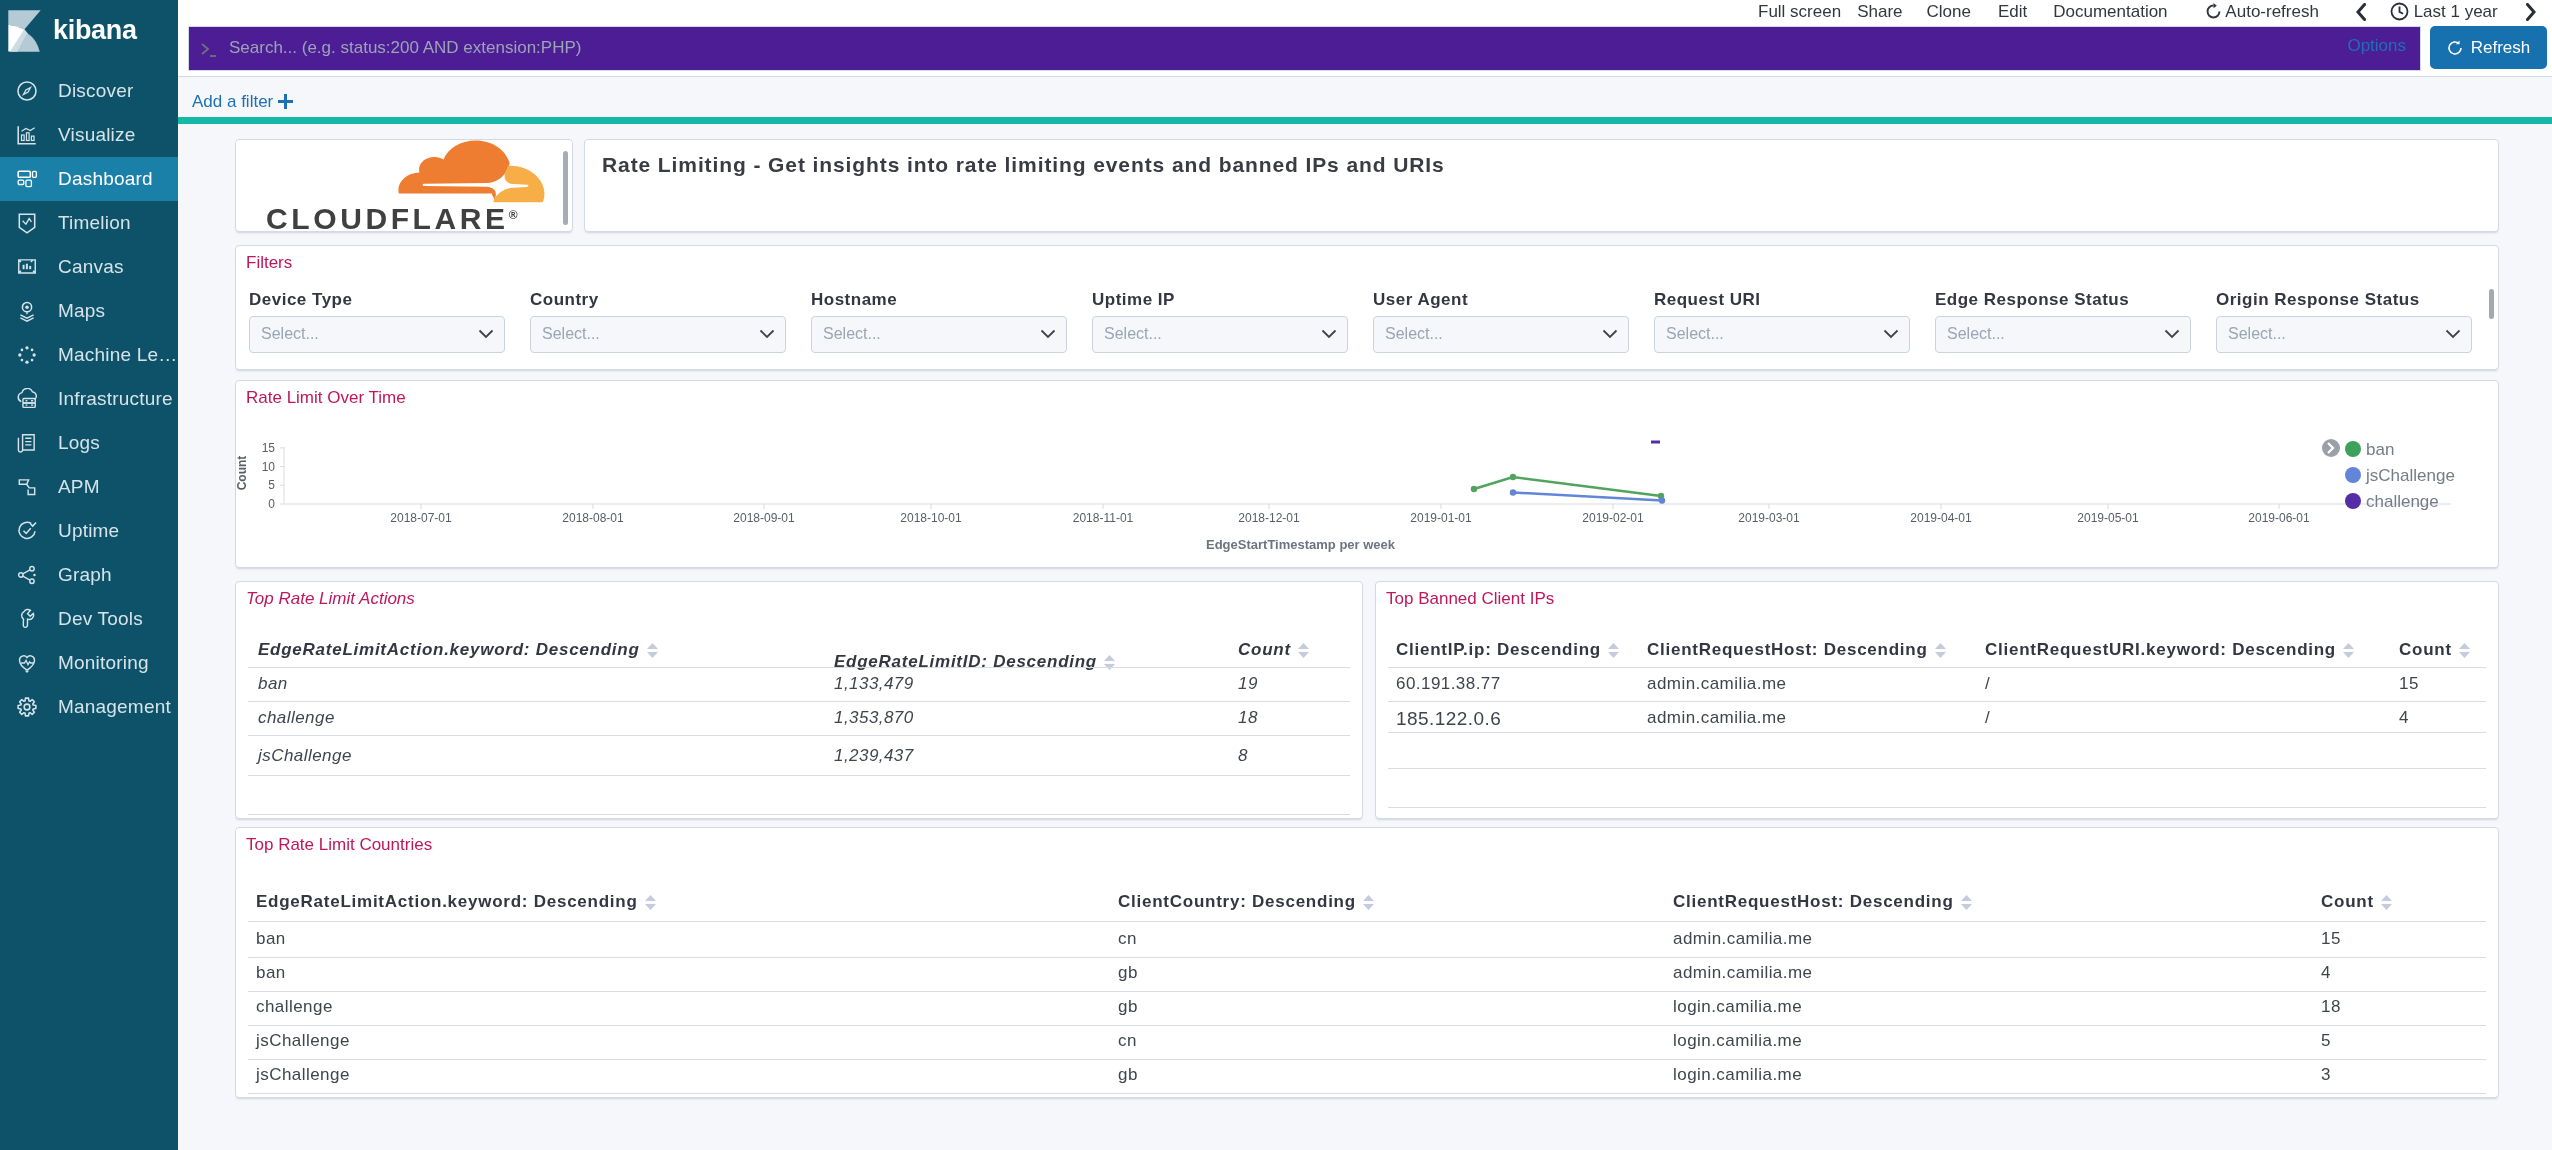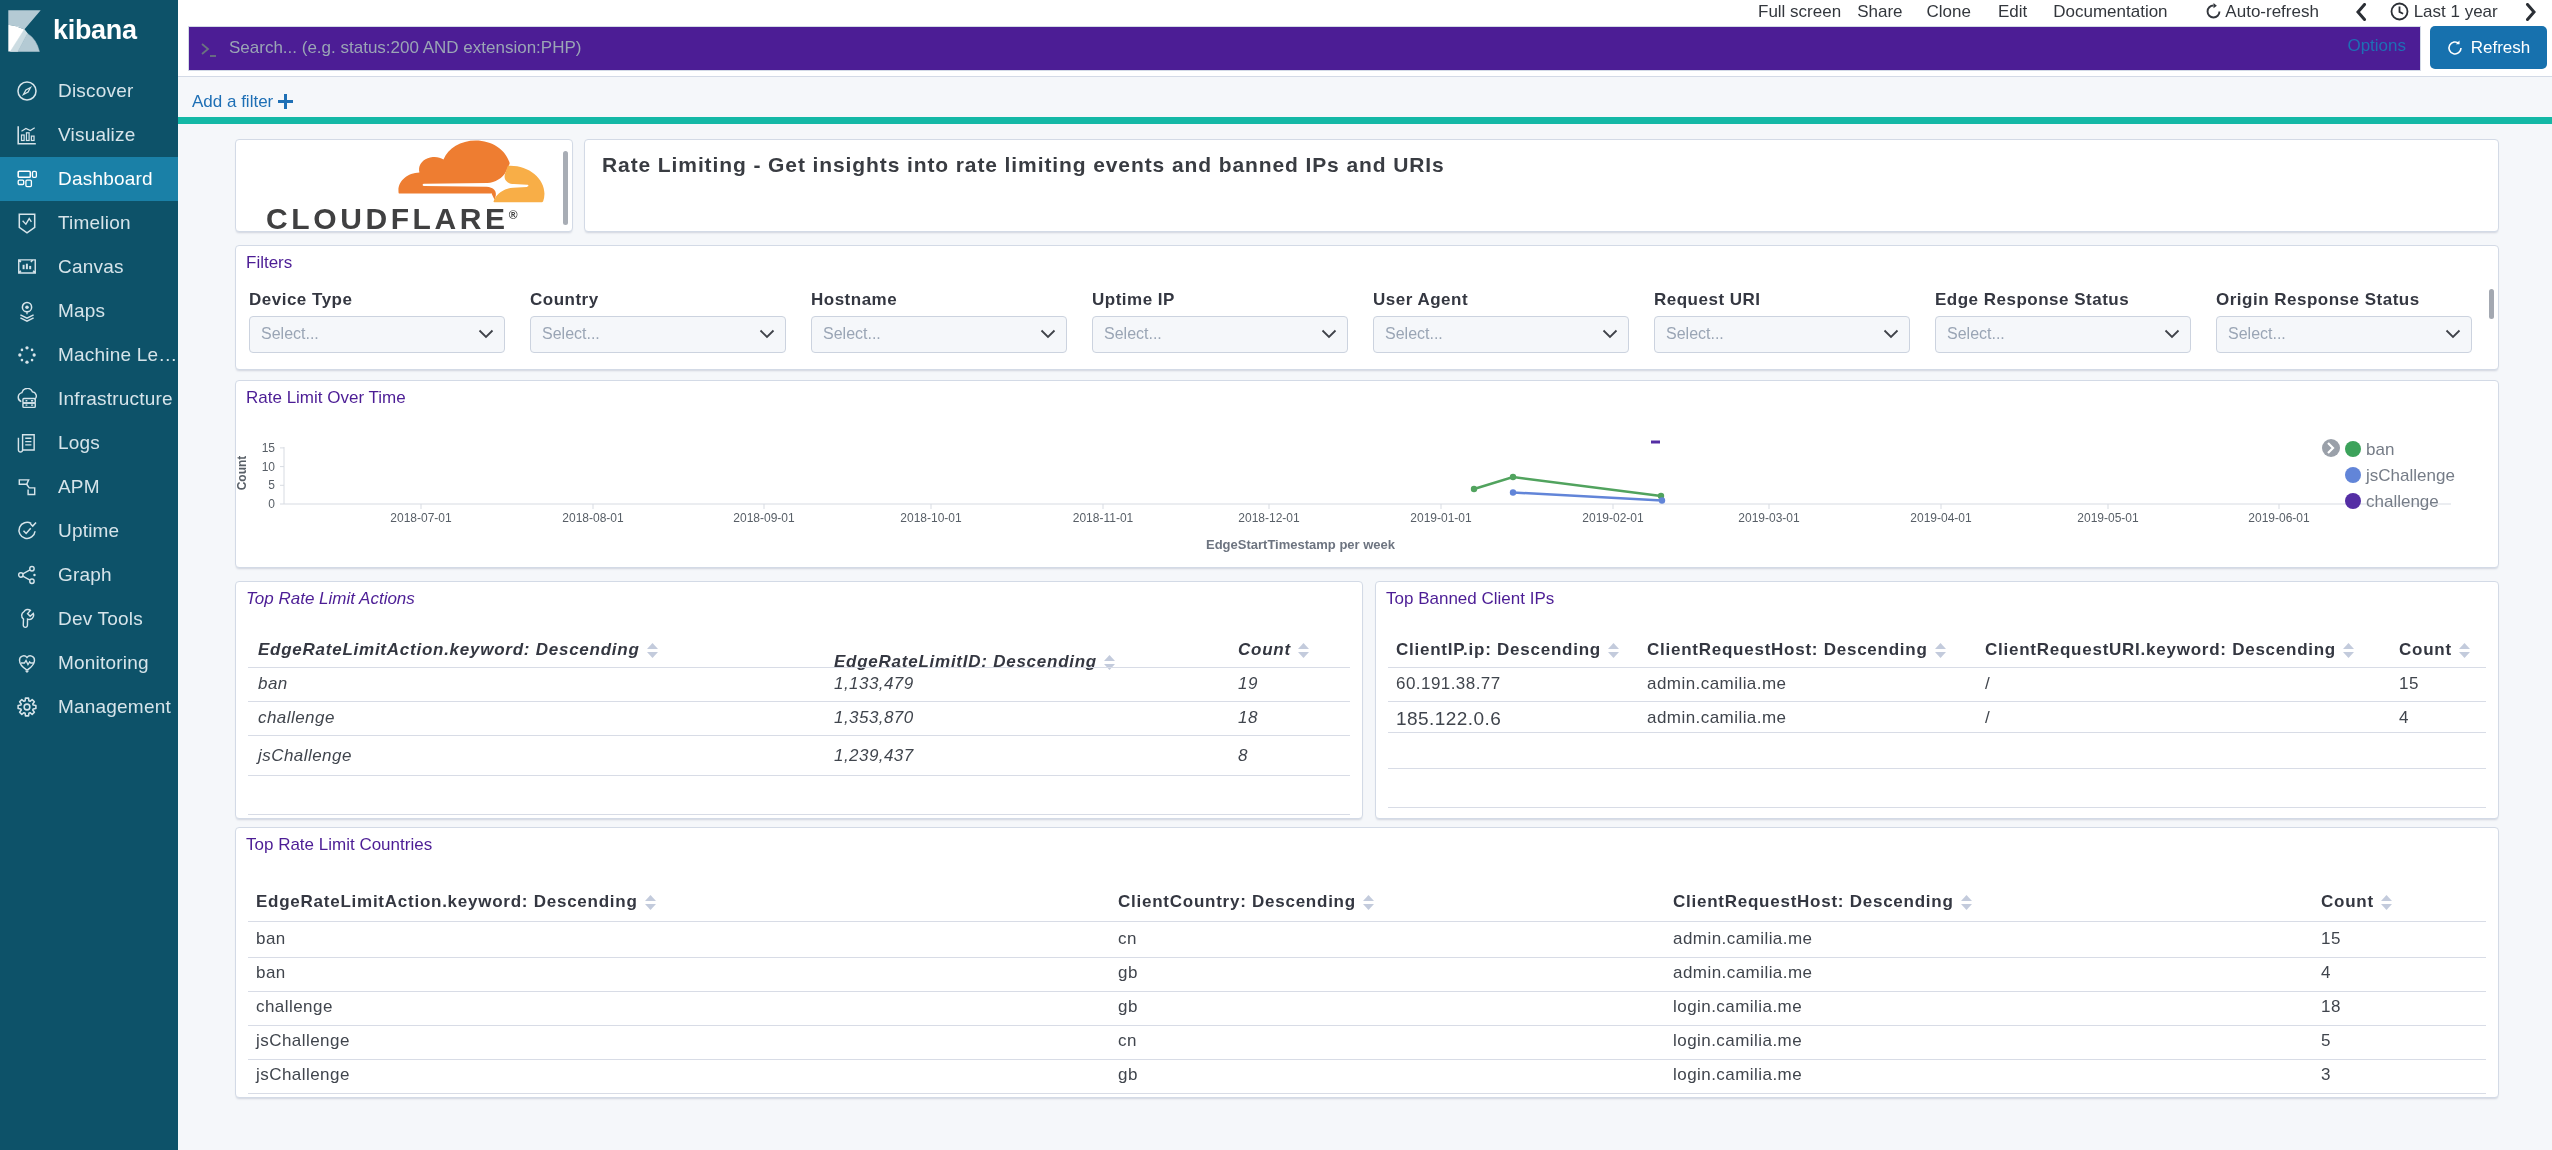--- a/index.html
+++ b/index.html
@@ -27,21 +27,21 @@
 #searchbox .ph { position:absolute; left:40px; top:11px; font-size:17px; color:#9aa5b5; }
 #options { position:absolute; right:146px; top:36px; font-size:17px; color:#1e6fb5; }
 #refreshbtn { position:absolute; right:5px; top:26px; width:117px; height:43px; background:#1771ae;
   border-radius:5px; color:#fff; font-size:17px; text-align:center; line-height:43px; }
 #filterband { position:absolute; left:0; top:77px; width:2374px; height:47px; background:#f5f7fa; border-bottom:7px solid #14b8a6;}
 #addfilter { position:absolute; left:14px; top:15px; font-size:17px; color:#1e6fb5; }
 
 
 .panel { position:absolute; background:#fff; border:1px solid #d3dae6; border-radius:4px;
   box-shadow:0 2px 2px -1px rgba(152,162,179,0.4); }
-.ptitle { position:absolute; left:10px; top:7px; font-size:17px; color:#4c1d95; }
+.ptitle { position:absolute; left:10px; top:7px; font-size:17px; color:#be185d; }
 
 
 .fcol { position:absolute; top:44px; width:256px; }
 .fcol .flabel { font-size:17px; font-weight:bold; color:#343741; letter-spacing:0.5px; }
 .fcol .fselect { position:absolute; top:26px; left:0; width:256px; height:37px; background:#f5f7fa;
   border:1px solid #ccd3df; border-radius:4px; }
 .fcol .fselect .sel-ph { position:absolute; left:11px; top:8px; font-size:16px; color:#9aa5b5; }
 .fcol .fselect svg { position:absolute; right:10px; top:12px; }
 .sorticon { display:inline-block; vertical-align:middle; margin-left:6px; }
 </style>

